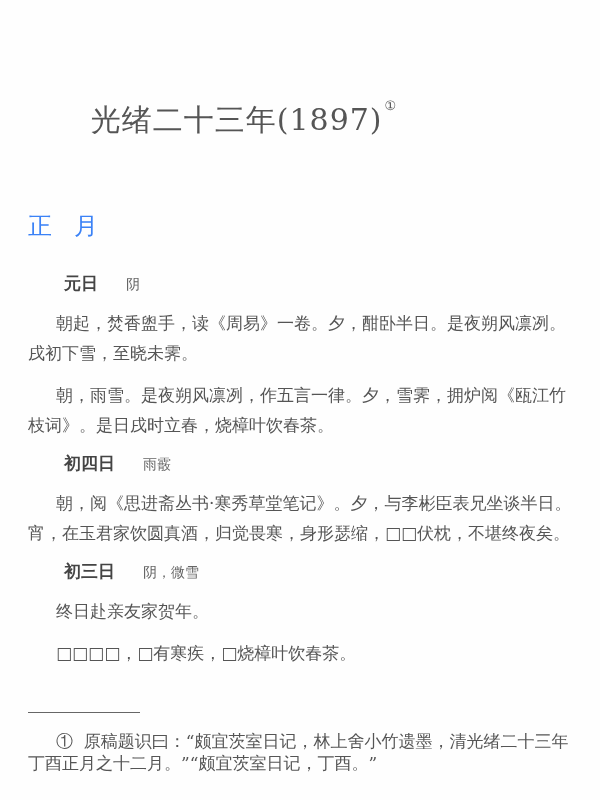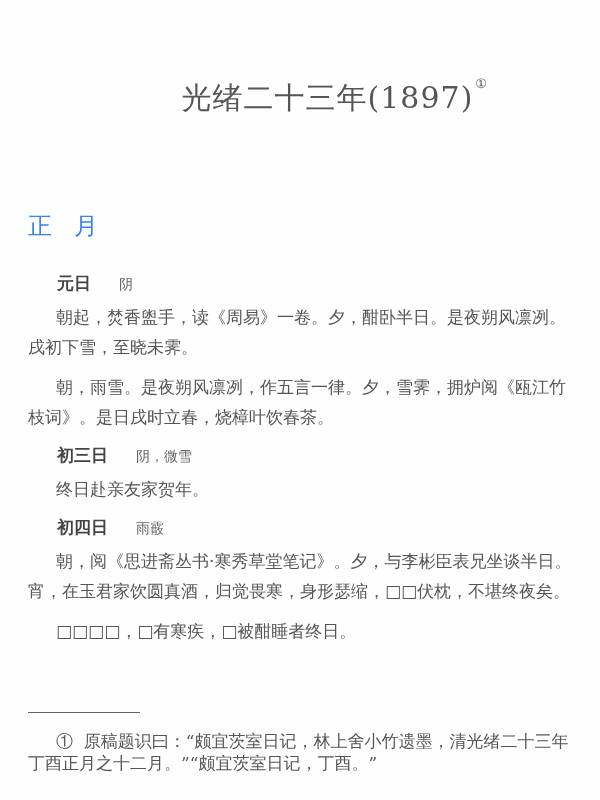--- a/index.html
+++ b/index.html
@@ -5,45 +5,45 @@
   html, body { margin: 0; padding: 0; }
   body {
     width: 600px; height: 800px;
     background: #fefefe;
     color: #4a4a4a;
     font-family: "DejaVu Serif", "Liberation Serif", serif;
     position: relative;
     overflow: hidden;
   }
   .title {
-    position: absolute; top: 78px; left: 0; width: 488px;
-    text-align: right;
+    position: absolute; top: 100px; left: 0; width: 488px;
+    text-align: center;
     font-size: 30px; color: #555;
     letter-spacing: 1px;
   }
   .title sup { font-size: 13px; vertical-align: top; position: relative; top: -2px; margin-left: 2px; }
   .month {
     position: absolute; top: 210px; left: 28px;
     font-size: 24px; color: #3b82f6;
     letter-spacing: 22px;
   }
   .entries { position: absolute; top: 270px; left: 56px; width: 520px; }
   .entry-head {
     font-family: "DejaVu Sans", "Liberation Sans", sans-serif;
     font-weight: bold; font-size: 17px; color: #444;
-    margin: 0 0 6px 1px; height: 26px; line-height: 26px;
+    margin: 0 0 6px 8px; height: 26px; line-height: 26px;
   }
   .entry-head .weather {
     font-family: "DejaVu Serif", serif;
     font-weight: normal; font-size: 14px; color: #666;
     margin-left: 28px;
   }
   .entry-body {
     font-size: 17px; line-height: 30px; color: #555;
-    margin: 4px 0 10px -56px; padding-left: 56px;
+    margin: 12px 0 10px -56px; padding-left: 56px;
     text-indent: 0;
     width: 520px;
   }
   .entry-body.wrap { margin-left: -28px; padding-left: 0; text-indent: 28px; width: 545px; }
   .fn-rule {
     position: absolute; top: 712px; left: 28px; width: 112px;
     border-top: 1px solid #666;
   }
   .footnote {
     position: absolute; top: 730px; left: 28px; width: 550px;
@@ -65,31 +65,31 @@
     <div class="entry-head">
       <span>元日</span><span class="weather">阴</span>
     </div>
     <div class="entry-body wrap">朝起，焚香盥手，读《周易》一卷。夕，酣卧半日。是夜朔风凛冽。戌初下雪，至晓未霁。</div>
   </div>
   <div>
     <div class="entry-body wrap">朝，雨雪。是夜朔风凛冽，作五言一律。夕，雪霁，拥炉阅《瓯江竹枝词》。是日戌时立春，烧樟叶饮春茶。</div>
   </div>
   <div>
     <div class="entry-head">
+      <span>初四日</span><span class="weather">雨霰</span>
+    </div>
+    <div class="entry-body wrap">朝，阅《思进斋丛书·寒秀草堂笔记》。夕，与李彬臣表兄坐谈半日。宵，在玉君家饮圆真酒，归觉畏寒，身形瑟缩，□□伏枕，不堪终夜矣。</div>
+  </div>
+  <div>
+    <div class="entry-head">
       <span>初三日</span><span class="weather">阴，微雪</span>
     </div>
     <div class="entry-body wrap">终日赴亲友家贺年。</div>
   </div>
   <div>
-    <div class="entry-head">
-      <span>初四日</span><span class="weather">雨霰</span>
-    </div>
-    <div class="entry-body wrap">朝，阅《思进斋丛书·寒秀草堂笔记》。夕，与李彬臣表兄坐谈半日。宵，在玉君家饮圆真酒，归觉畏寒，身形瑟缩，□□伏枕，不堪终夜矣。</div>
-  </div>
-  <div>
-    <div class="entry-body wrap">□□□□，□有寒疾，□被酣睡者终日。</div>
+    <div class="entry-body wrap">□□□□，□有寒疾，□烧樟叶饮春茶。</div>
   </div>
 </div>
 
 <div class="fn-rule"></div>
 <div class="footnote">
   <span>①</span>&nbsp;&nbsp;<span>原稿题识曰：“颇宜茨室日记，林上舍小竹遗墨，清光绪二十三年丁酉正月之十二月。”“颇宜茨室日记，丁酉。”</span>
 </div>
 
 </body></html>

